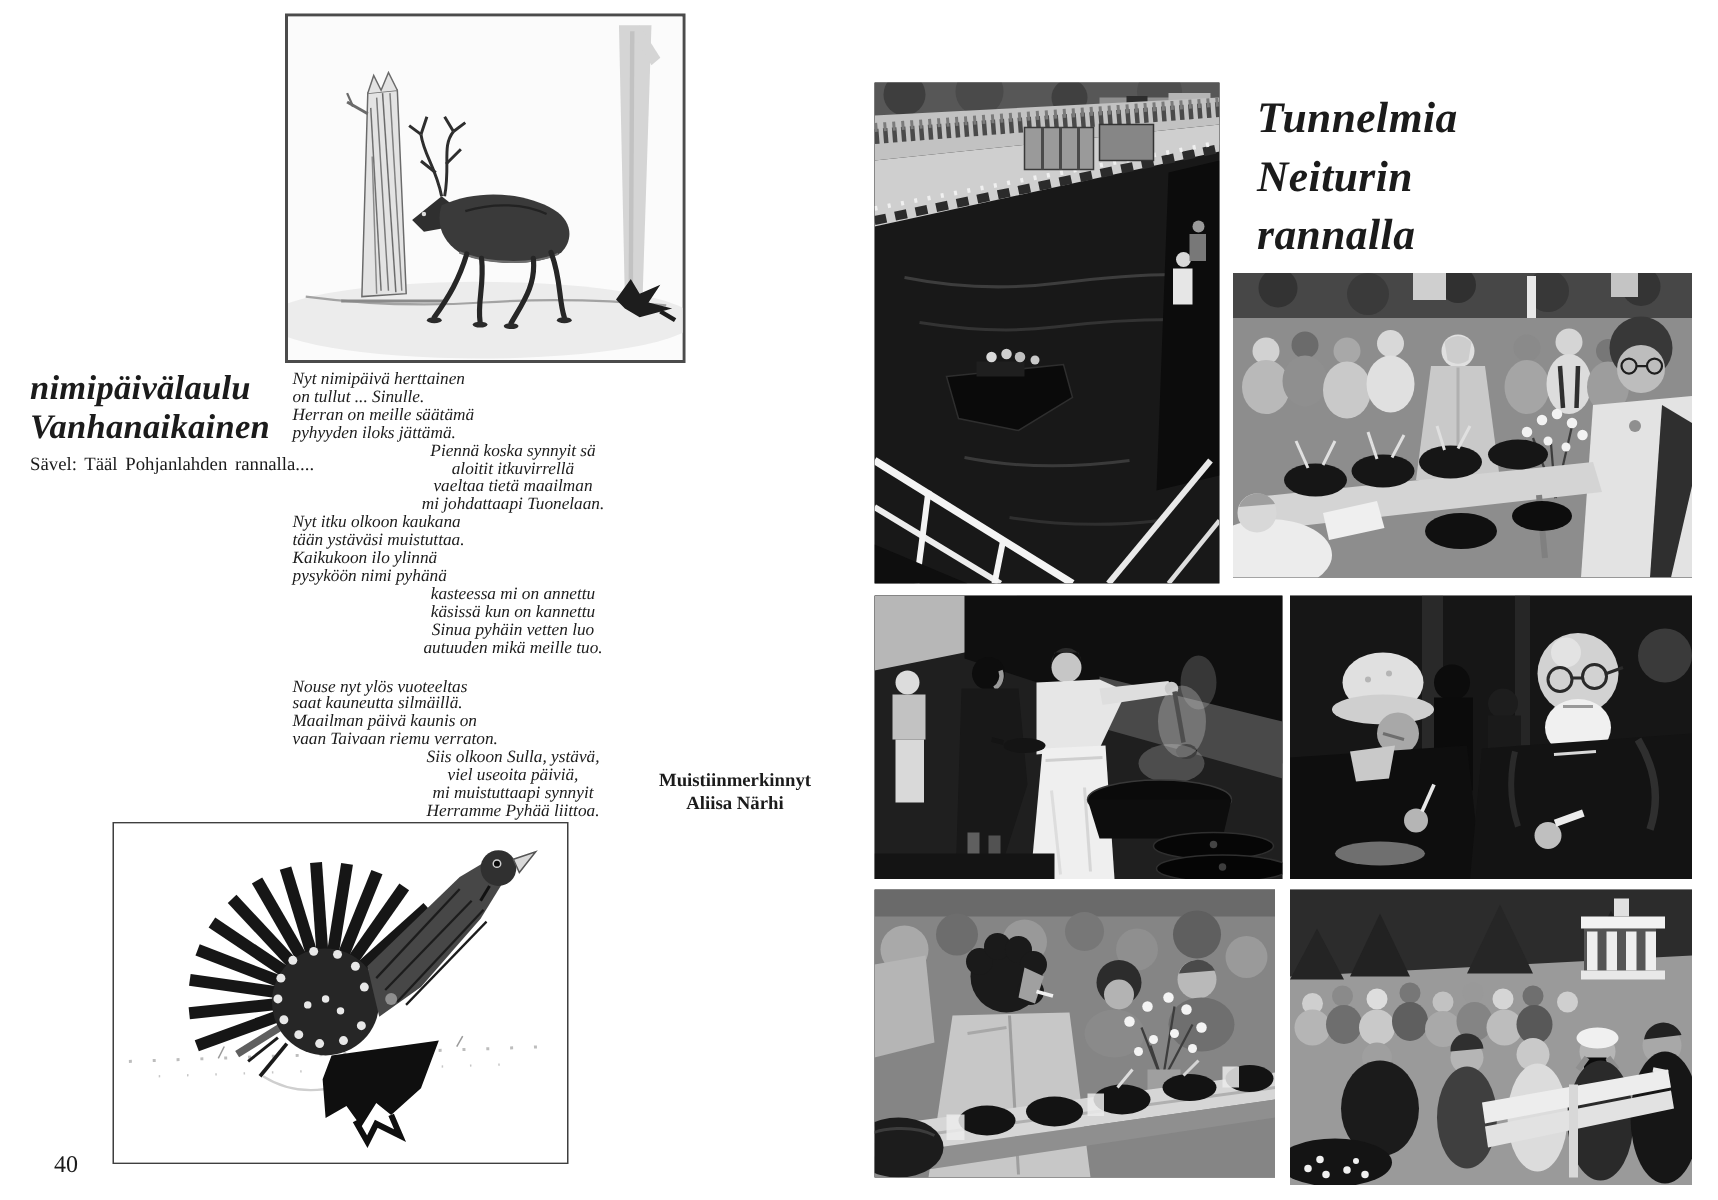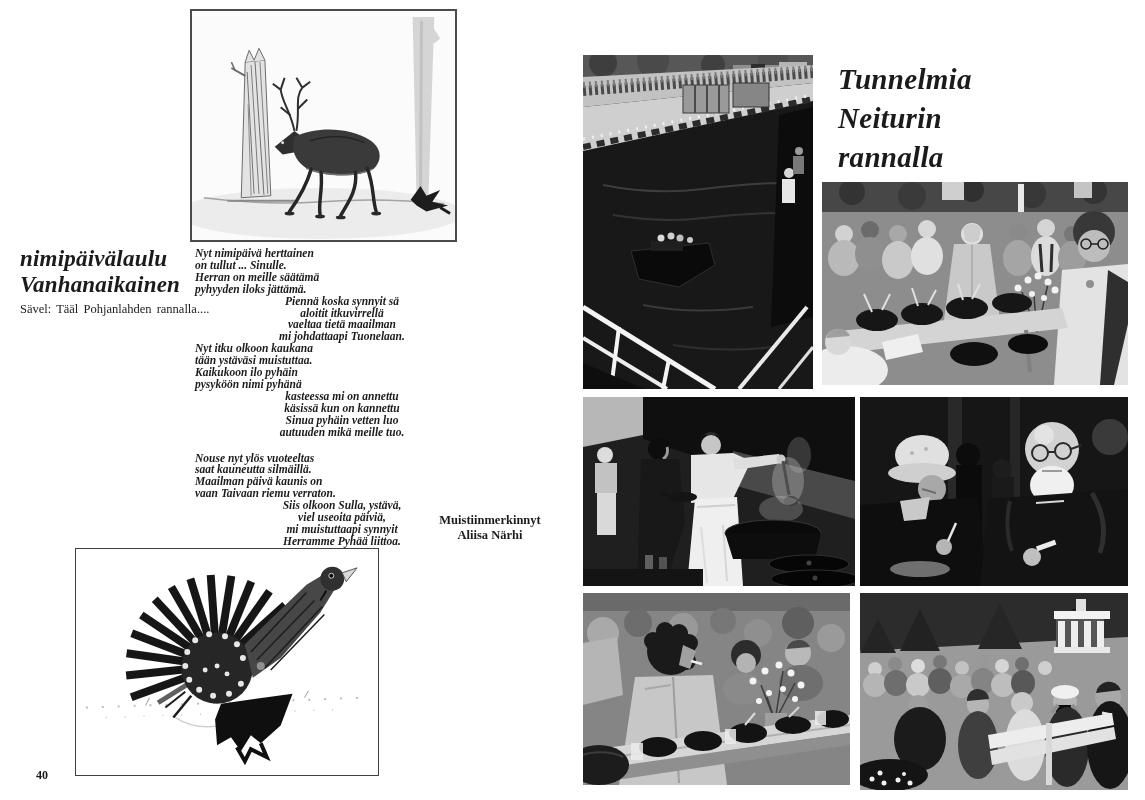--- a/index.html
+++ b/index.html
@@ -6,25 +6,25 @@
   .sheet{position:relative;width:1145px;height:800px;background:#ffffff;overflow:hidden;
          font-family:"Liberation Serif", serif;color:#1b1b1b;}
   .abs{position:absolute;}
   
   .art-frame{position:absolute;background:#fcfcfc;border:2px solid #4b4b4b;box-sizing:border-box;}
   .art-frame.thin{border-width:1.5px;border-color:#3f3f3f;}
   .art-frame svg{display:block;width:100%;height:100%;}
   .lp-title{font-style:italic;font-weight:700;font-size:23px;line-height:26px;letter-spacing:.2px;}
   .melody{font-weight:400;font-size:12.5px;word-spacing:2px;margin-top:10px;}
   .poem{font-style:italic;font-size:11.5px;line-height:11.9px;width:245px;}
-  .poem .pline{white-space:nowrap;font-weight:bold;}
+  .poem .pline{white-space:nowrap;}
   .poem .ind{padding-left:49px;text-align:center;}
   .stanza-gap{height:14px;}
   .attribution{font-weight:700;font-size:12.5px;line-height:15px;text-align:center;width:120px;font-family:Liberation Serif, serif;}
-  .pagenum{font-weight:700;font-size:12px;}
+  .pagenum{font-weight:400;font-size:16px;}
   
   .rp-title{font-style:italic;font-weight:700;font-size:29px;line-height:39px;letter-spacing:.3px;}
   .photo{position:absolute;background:#1d1d1d;overflow:hidden;}
   .photo svg{display:block;width:100%;height:100%;}
 </style>
 </head>
 <body>
 
 <div class="sheet">
 
@@ -90,21 +90,21 @@
         <div class="pline">Nyt nimipäivä herttainen</div>
         <div class="pline">on tullut ... Sinulle.</div>
         <div class="pline">Herran on meille säätämä</div>
         <div class="pline">pyhyyden iloks jättämä.</div>
         <div class="pline ind">Piennä koska synnyit sä</div>
         <div class="pline ind">aloitit itkuvirrellä</div>
         <div class="pline ind">vaeltaa tietä maailman</div>
         <div class="pline ind">mi johdattaapi Tuonelaan.</div>
         <div class="pline">Nyt itku olkoon kaukana</div>
         <div class="pline">tään ystäväsi muistuttaa.</div>
-        <div class="pline">Kaikukoon ilo pyhäin</div>
+        <div class="pline">Kaikukoon ilo ylinnä</div>
         <div class="pline">pysyköön nimi pyhänä</div>
         <div class="pline ind">kasteessa mi on annettu</div>
         <div class="pline ind">käsissä kun on kannettu</div>
         <div class="pline ind">Sinua pyhäin vetten luo</div>
         <div class="pline ind">autuuden mikä meille tuo.</div>
       </div>
     <div class="stanza-gap"></div>
     <div>
         <div class="pline">Nouse nyt ylös vuoteeltas</div>
         <div class="pline">saat kauneutta silmäillä.</div>

